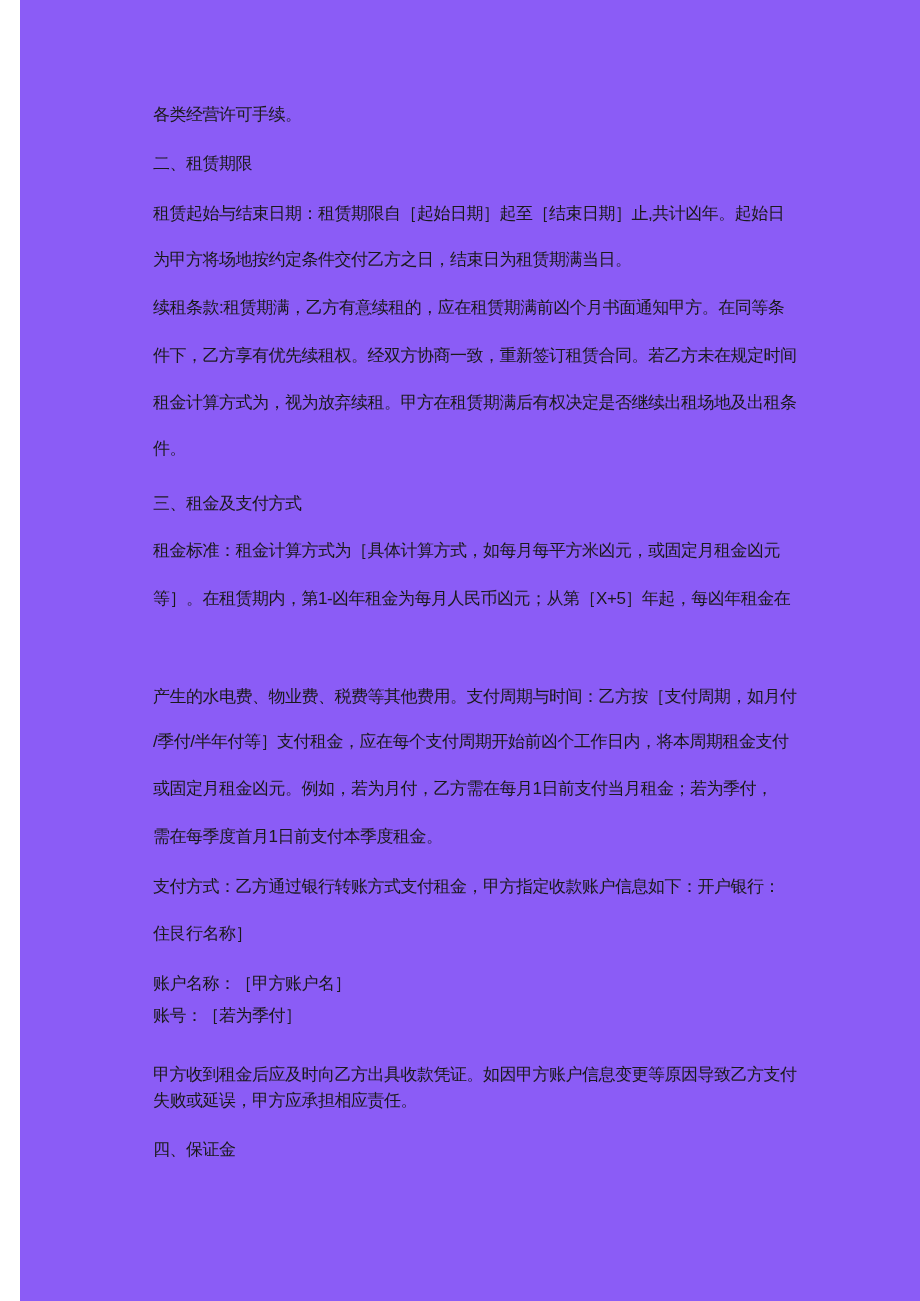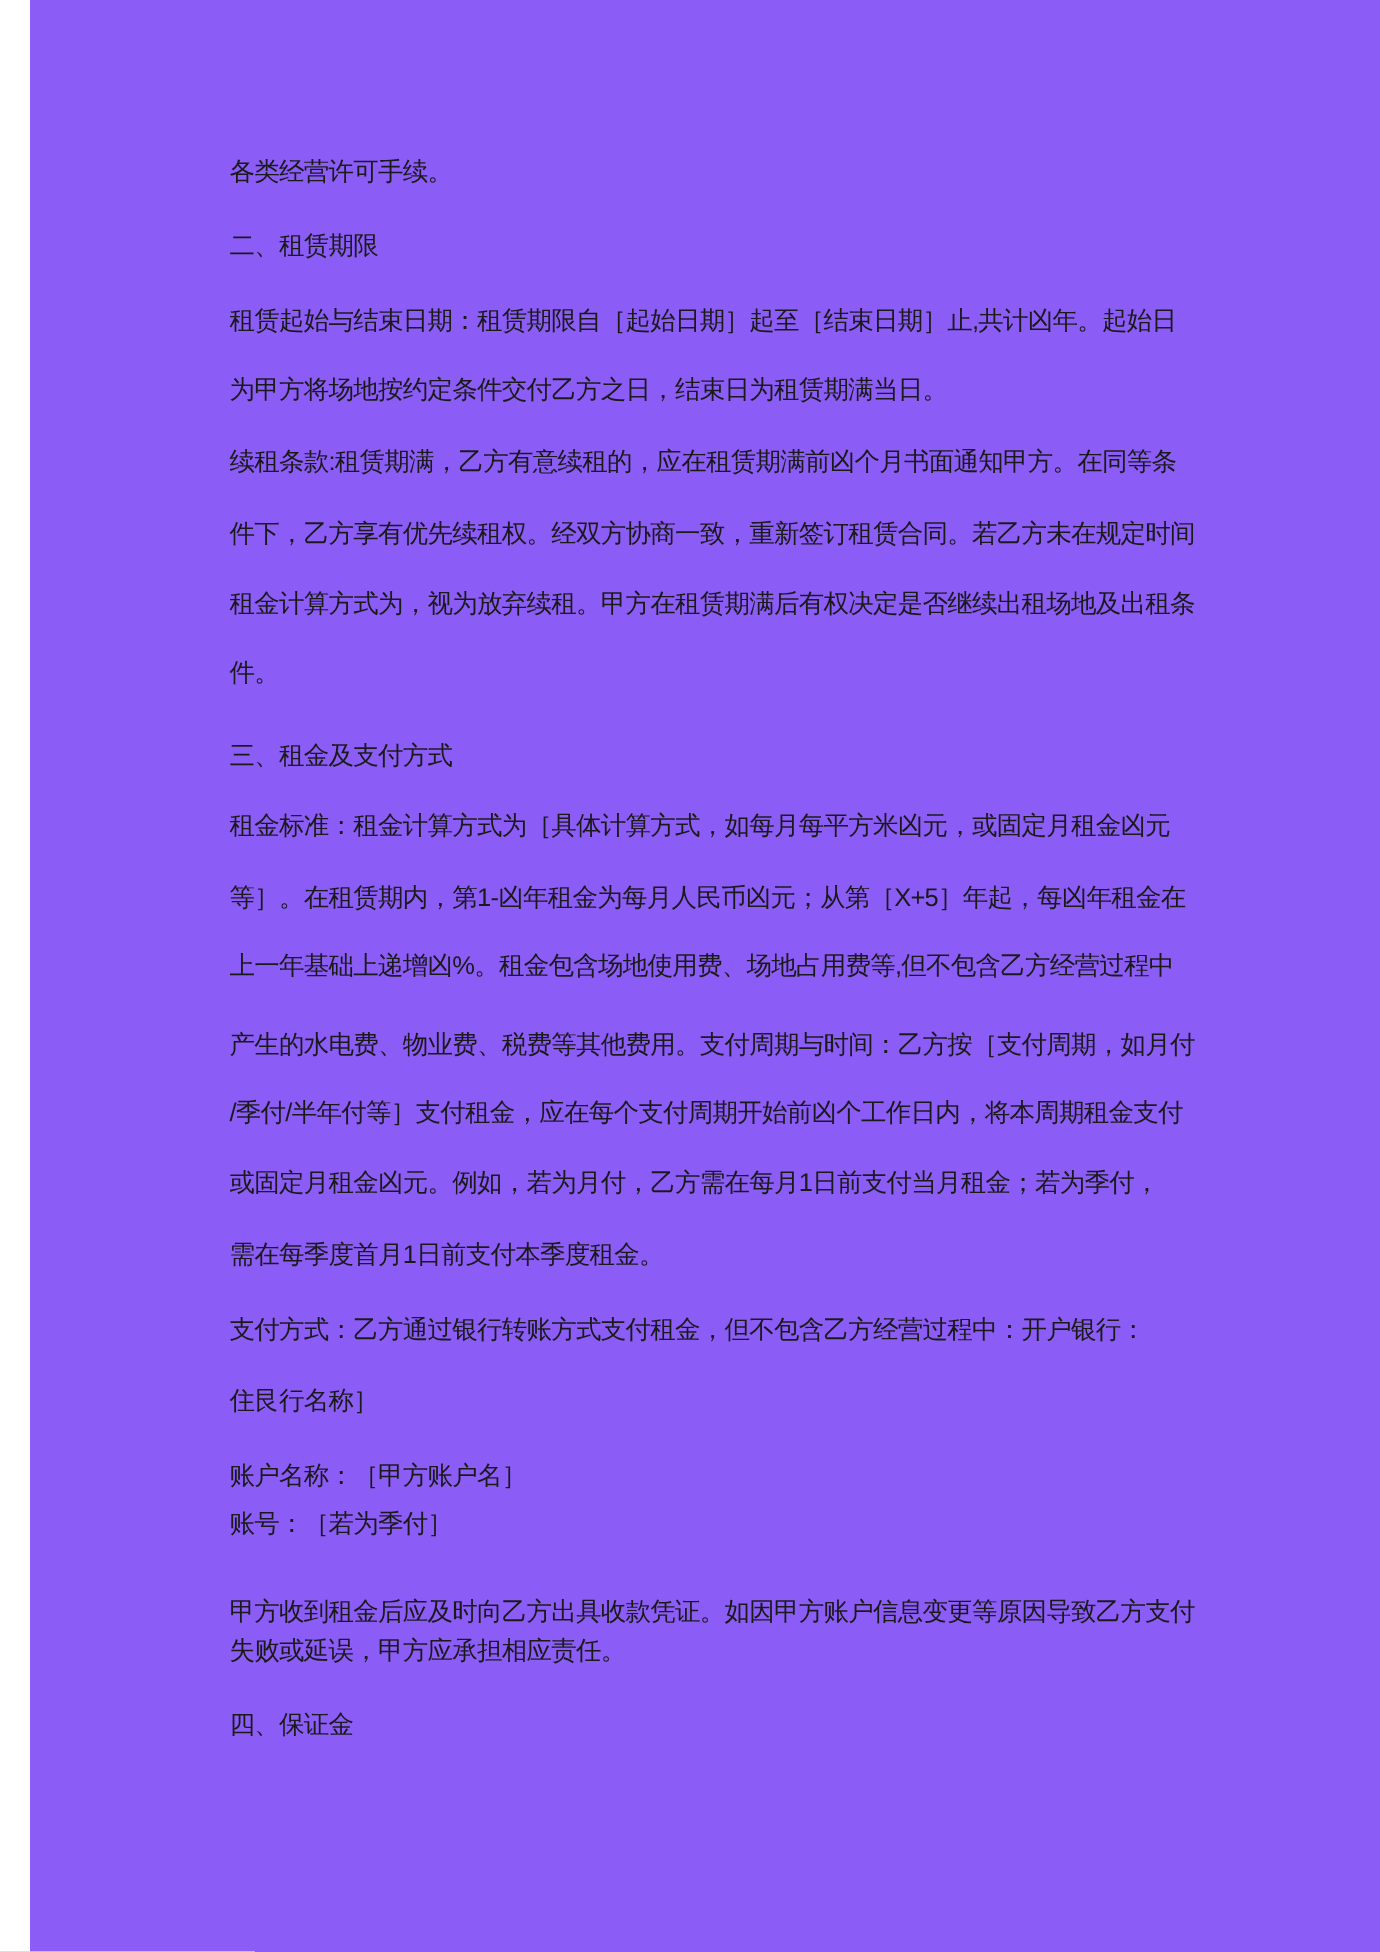--- a/index.html
+++ b/index.html
@@ -34,25 +34,24 @@
   <div class="line" style="top:154px">二、租赁期限</div>
   <div class="line" style="top:204px">租赁起始与结束日期：租赁期限自［起始日期］起至［结束日期］止,共计凶年。起始日</div>
   <div class="line" style="top:250px">为甲方将场地按约定条件交付乙方之日，结束日为租赁期满当日。</div>
   <div class="line" style="top:346px">件下，乙方享有优先续租权。经双方协商一致，重新签订租赁合同。若乙方未在规定时间</div>
   <div class="line" style="top:298px">续租条款:租赁期满，乙方有意续租的，应在租赁期满前凶个月书面通知甲方。在同等条</div>
   <div class="line" style="top:393px">租金计算方式为，视为放弃续租。甲方在租赁期满后有权决定是否继续出租场地及出租条</div>
   <div class="line" style="top:439px">件。</div>
   <div class="line" style="top:494px">三、租金及支付方式</div>
   <div class="line" style="top:541px">租金标准：租金计算方式为［具体计算方式，如每月每平方米凶元，或固定月租金凶元</div>
   <div class="line" style="top:589px">等］。在租赁期内，第1-凶年租金为每月人民币凶元；从第［X+5］年起，每凶年租金在</div>
-  <div class="line" style="top:634px">上一年基础上递增凶%。租金包含场地使用费、场地占用费等,但不包含乙方经营过程中</div>
   <div class="line" style="top:687px">产生的水电费、物业费、税费等其他费用。支付周期与时间：乙方按［支付周期，如月付</div>
   <div class="line" style="top:732px">/季付/半年付等］支付租金，应在每个支付周期开始前凶个工作日内，将本周期租金支付</div>
   <div class="line" style="top:779px">或固定月租金凶元。例如，若为月付，乙方需在每月1日前支付当月租金；若为季付，</div>
   <div class="line" style="top:827px">需在每季度首月1日前支付本季度租金。</div>
-  <div class="line" style="top:877px">支付方式：乙方通过银行转账方式支付租金，但不包含乙方经营过程中：开户银行：</div>
+  <div class="line" style="top:877px">支付方式：乙方通过银行转账方式支付租金，甲方指定收款账户信息如下：开户银行：</div>
   <div class="line" style="top:924px">住艮行名称］</div>
   <div class="line" style="top:974px">账户名称：［甲方账户名］</div>
   <div class="line" style="top:1006px">账号：［若为季付］</div>
   <div class="line" style="top:1091px">失败或延误，甲方应承担相应责任。</div>
   <div class="line" style="top:1065px">甲方收到租金后应及时向乙方出具收款凭证。如因甲方账户信息变更等原因导致乙方支付</div>
   <div class="line" style="top:1140px">四、保证金</div>
 </div>
 
 </body></html>

